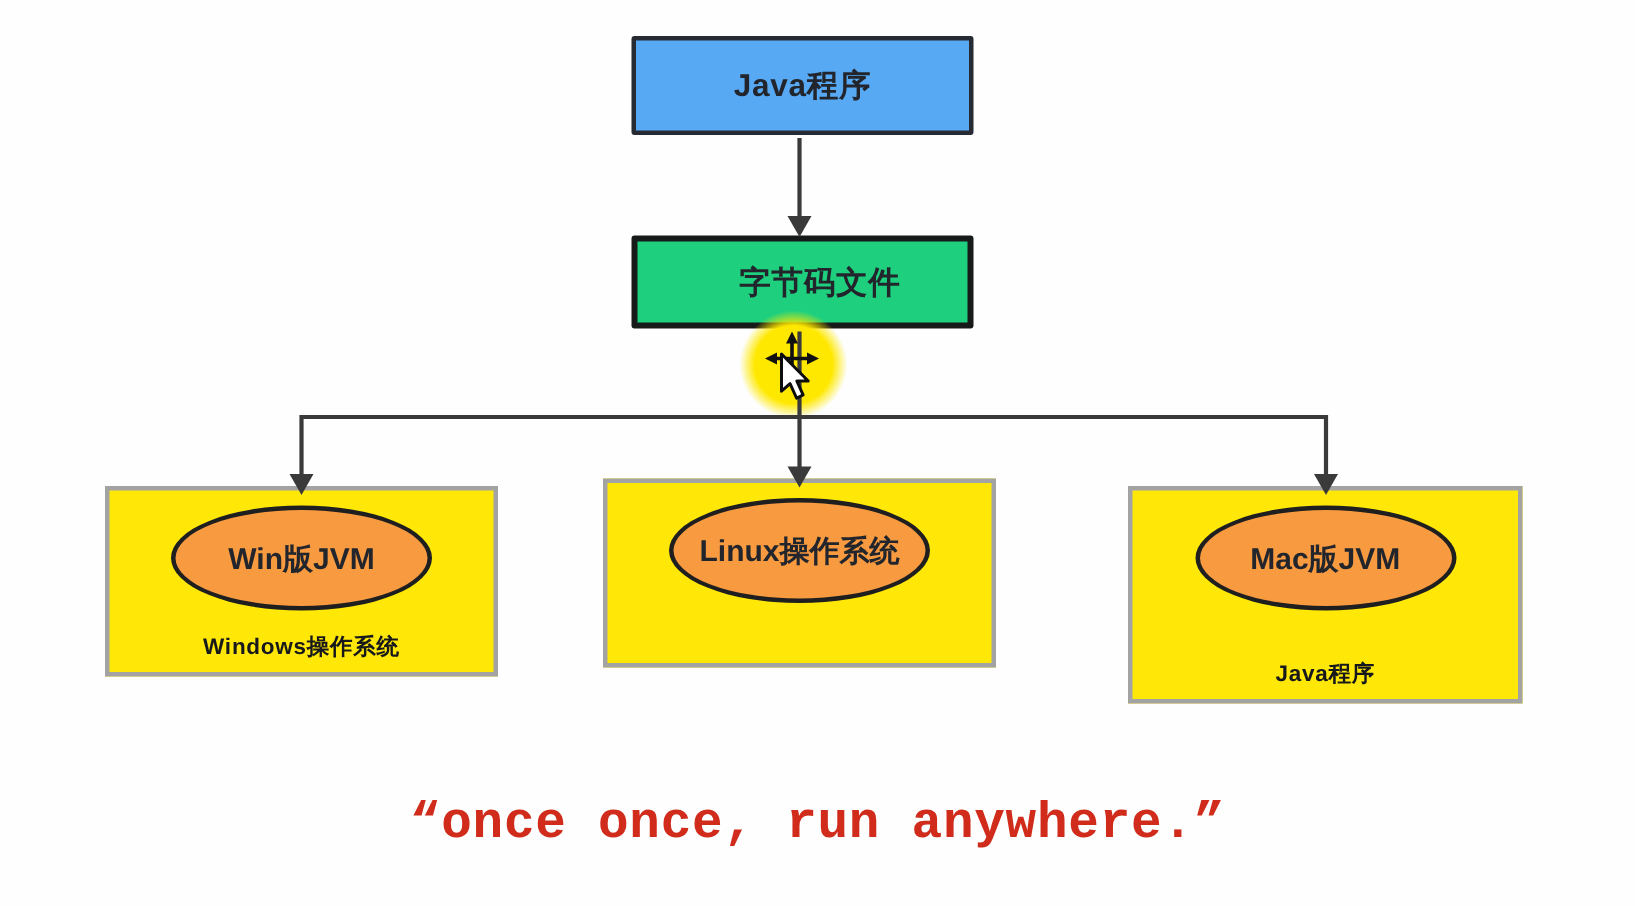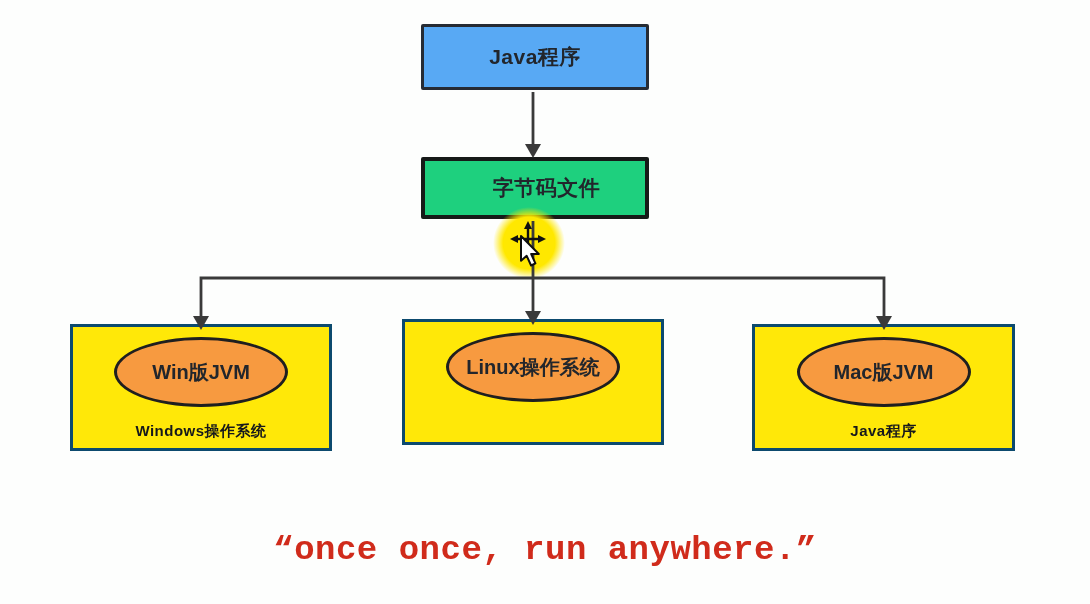--- a/index.html
+++ b/index.html
@@ -29,26 +29,26 @@
     left:421px;top:157px;width:228px;height:62px;
     background:#1ed07e;
     border:4px solid #161a18;
     font-size:21px;
     padding-left:23px;
   }
   .platform{
     position:absolute;
     box-sizing:border-box;
     background:#ffe808;
-    border:3px solid #0c4a6e;
+    border:3px solid #a3a3a3;
     display:flex;flex-direction:column;align-items:center;
   }
   .platform-windows{left:70px;top:324px;width:262px;height:127px;}
   .platform-linux{left:402px;top:319px;width:262px;height:126px;}
-  .platform-mac{left:752px;top:324px;width:263px;height:127px;}
+  .platform-mac{left:752px;top:324px;width:263px;height:145px;}
   .jvm-ellipse{
     box-sizing:border-box;
     margin-top:10px;
     width:174px;height:70px;
     background:#f79a40;
     border:3px solid #1f1f1f;
     border-radius:50%;
     display:flex;align-items:center;justify-content:center;
     font-weight:bold;font-size:20px;color:#22262c;
   }

